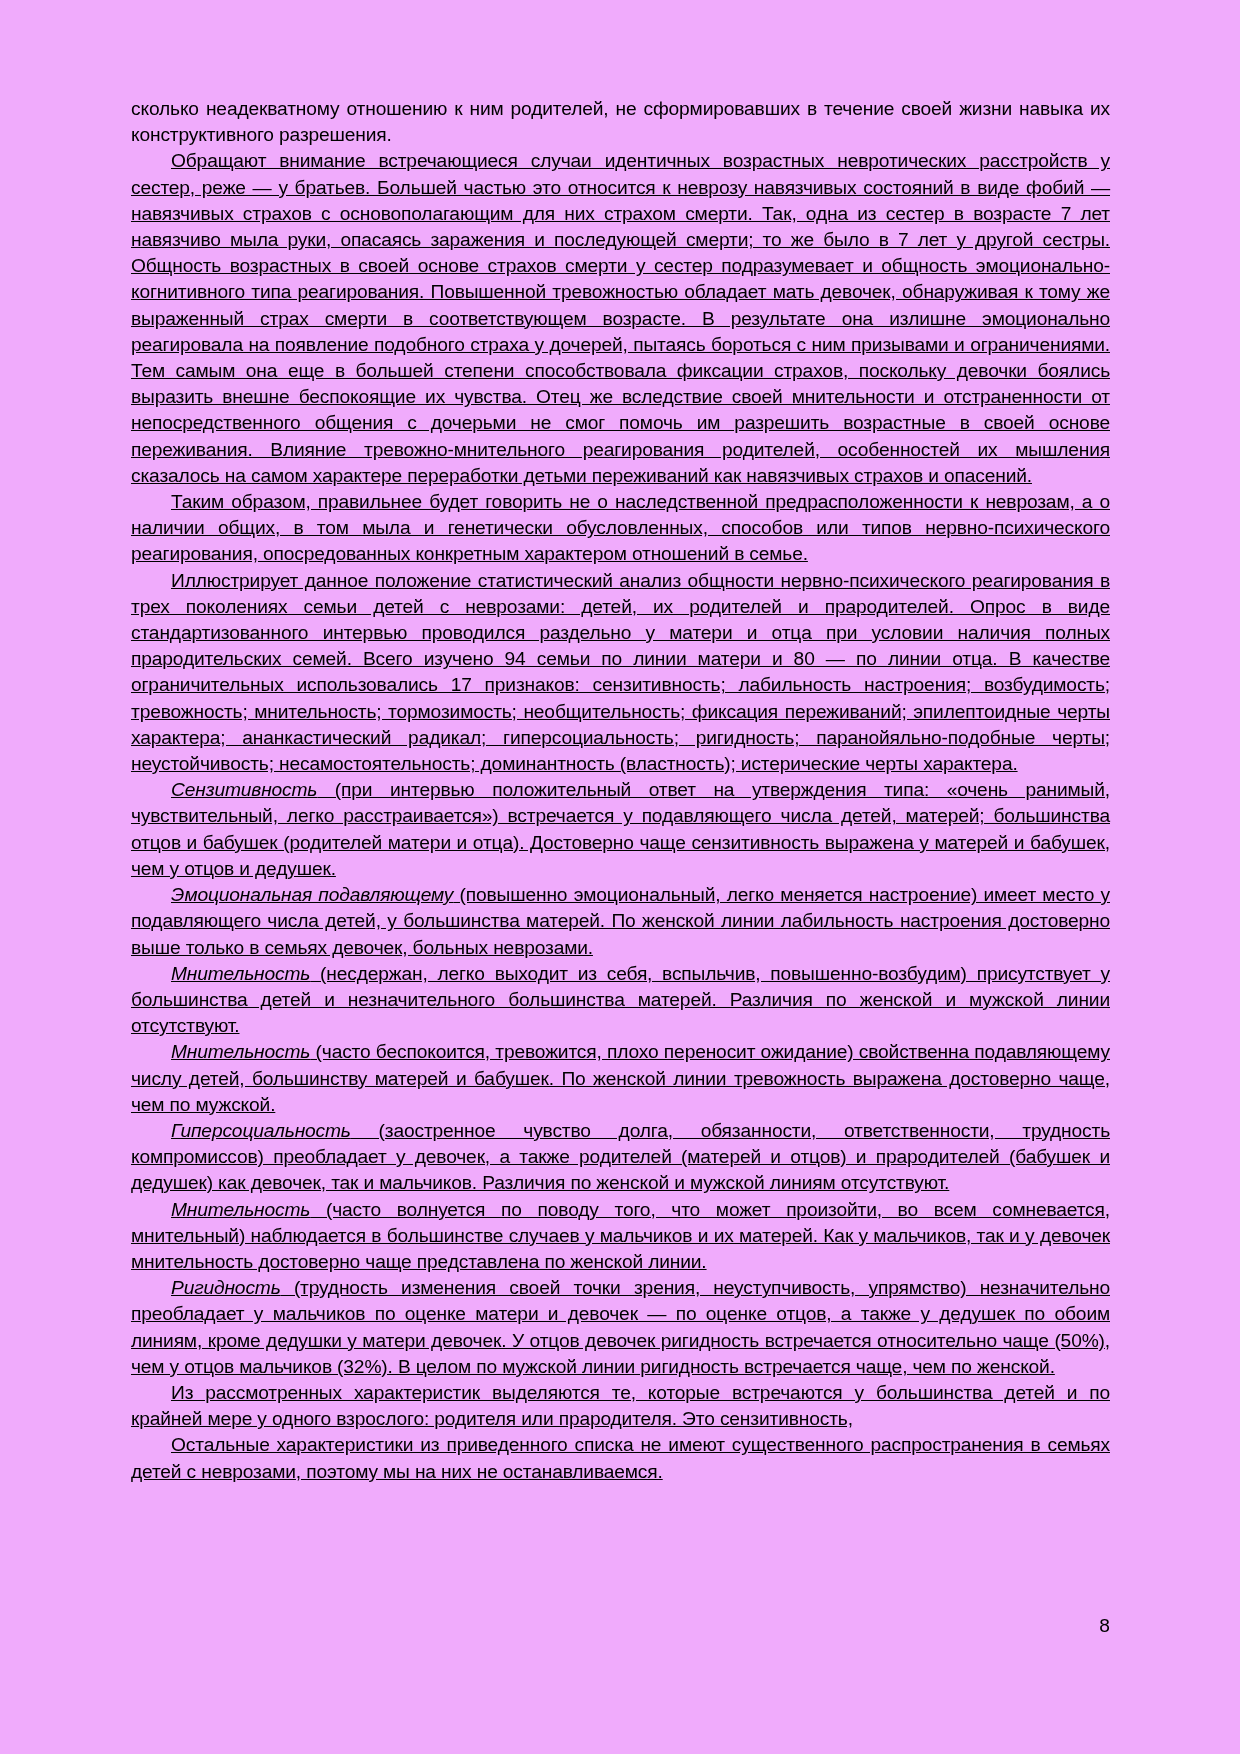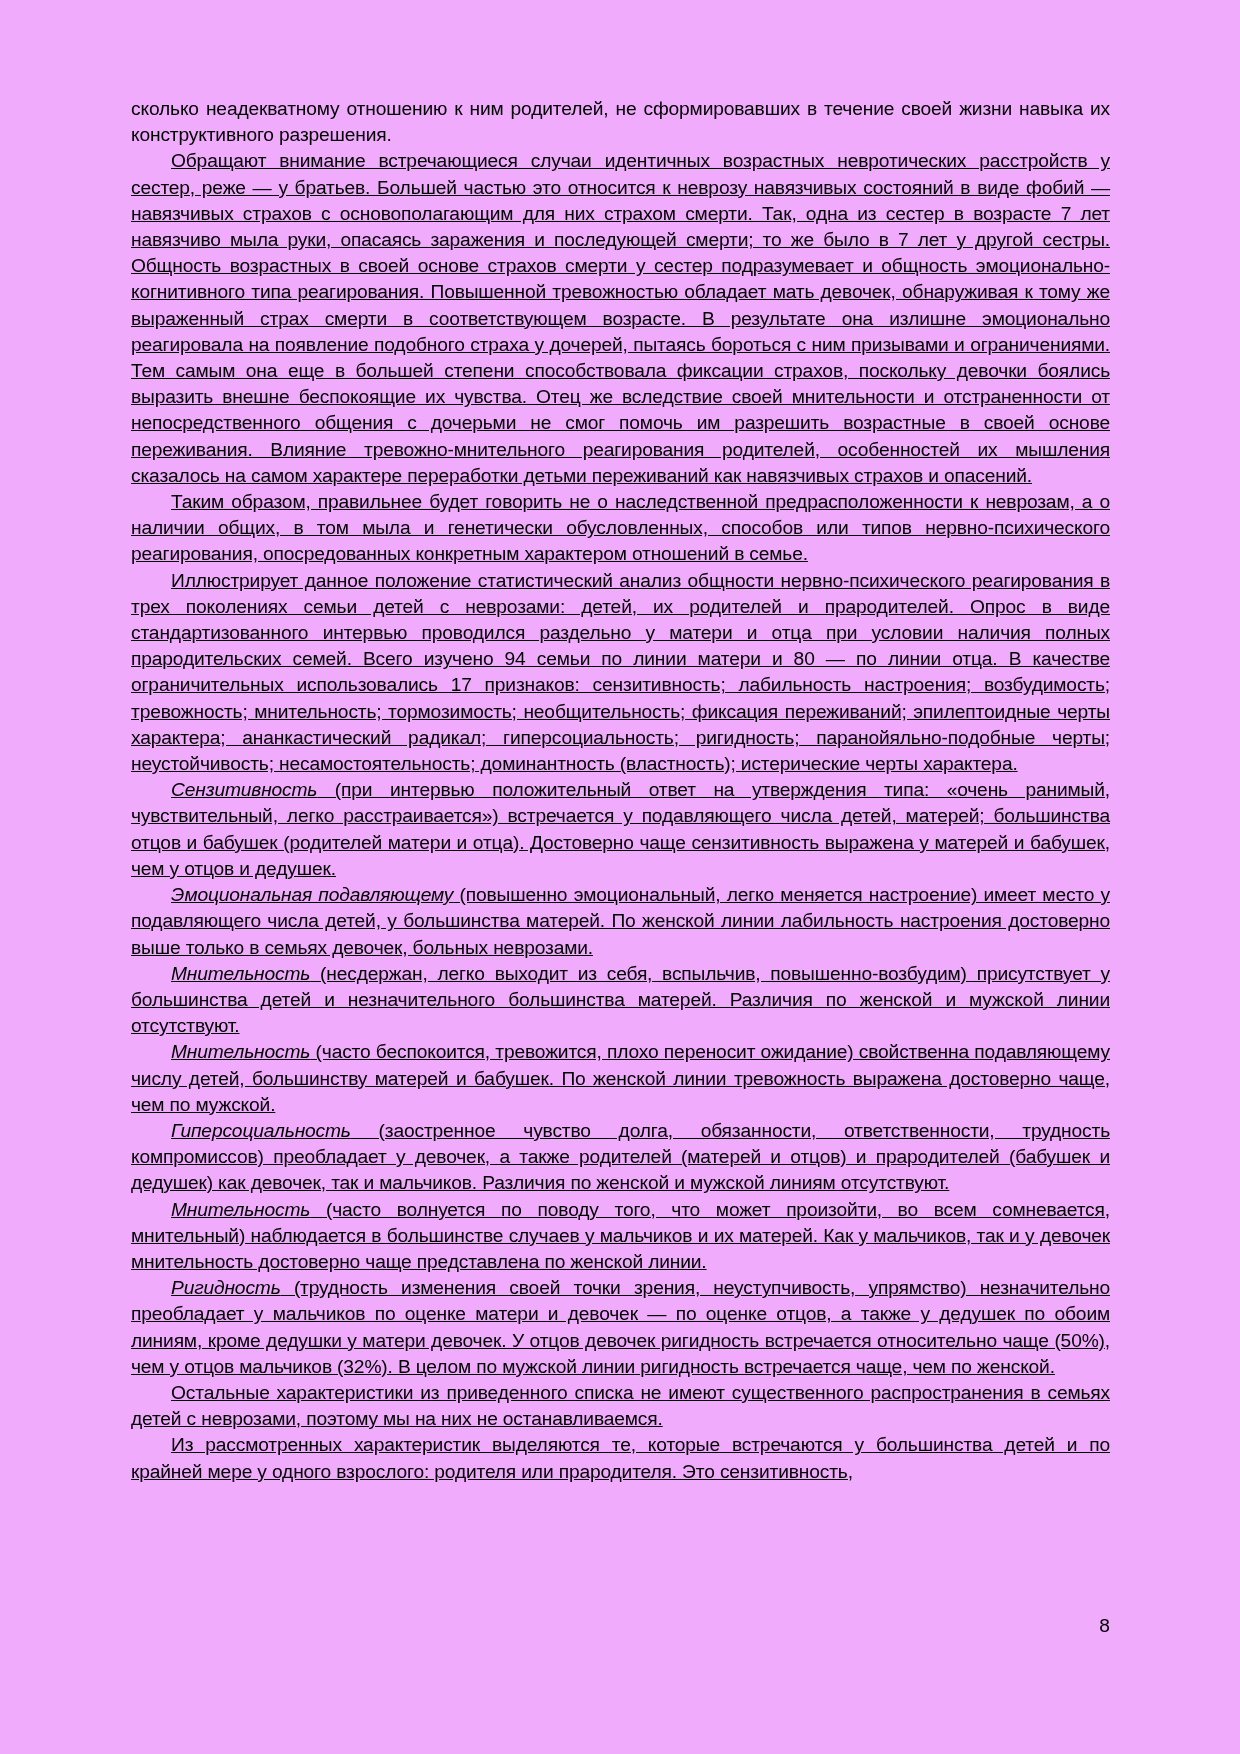--- a/index.html
+++ b/index.html
@@ -79,20 +79,20 @@
     <p class="para indent"><span class="term">Мнительность</span><span> (несдержан, легко выходит из себя, вспыльчив, повышенно-возбудим) присутствует у большинства детей и незначительного большинства матерей. Различия по женской и мужской линии отсутствуют.</span></p>
 
     <p class="para indent"><span class="term">Мнительность</span><span> (часто беспокоится, тревожится, плохо переносит ожидание) свойственна подавляющему числу детей, большинству матерей и бабушек. По женской линии тревожность выражена достоверно чаще, чем по мужской.</span></p>
 
     <p class="para indent"><span class="term">Гиперсоциальность</span><span> (заостренное чувство долга, обязанности, ответственности, трудность компромиссов) преобладает у девочек, а также родителей (матерей и отцов) и прародителей (бабушек и дедушек) как девочек, так и мальчиков. Различия по женской и мужской линиям отсутствуют.</span></p>
 
     <p class="para indent"><span class="term">Мнительность</span><span> (часто волнуется по поводу того, что может произойти, во всем сомневается, мнительный) наблюдается в большинстве случаев у мальчиков и их матерей. Как у мальчиков, так и у девочек мнительность достоверно чаще представлена по женской линии.</span></p>
 
     <p class="para indent"><span class="term">Ригидность</span><span> (трудность изменения своей точки зрения, неуступчивость, упрямство) незначительно преобладает у мальчиков по оценке матери и девочек — по оценке отцов, а также у дедушек по обоим линиям, кроме дедушки у матери девочек. У отцов девочек ригидность встречается относительно чаще (50%), чем у отцов мальчиков (32%). В целом по мужской линии ригидность встречается чаще, чем по женской.</span></p>
 
+    <p class="para indent">Из рассмотренных характеристик выделяются те, которые встречаются у большинства детей и по крайней мере у одного взрослого: родителя или прародителя. Это сензитивность,</p>
+
     <p class="para indent">Остальные характеристики из приведенного списка не имеют существенного распространения в семьях детей с неврозами, поэтому мы на них не останавливаемся.</p>
-
-    <p class="para indent">Из рассмотренных характеристик выделяются те, которые встречаются у большинства детей и по крайней мере у одного взрослого: родителя или прародителя. Это сензитивность,</p>
 
   </div>
 
   <div class="page-number">8</div>
 </div>
 
 </body></html>

